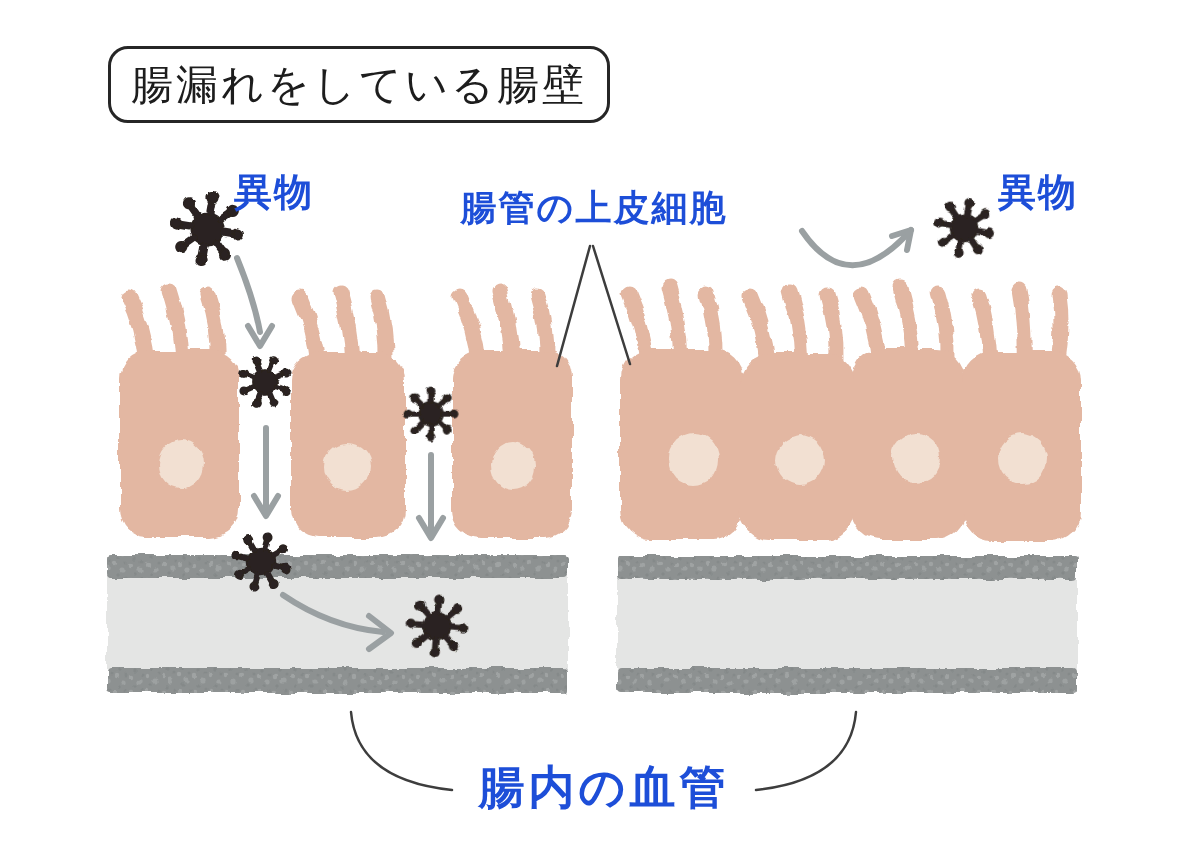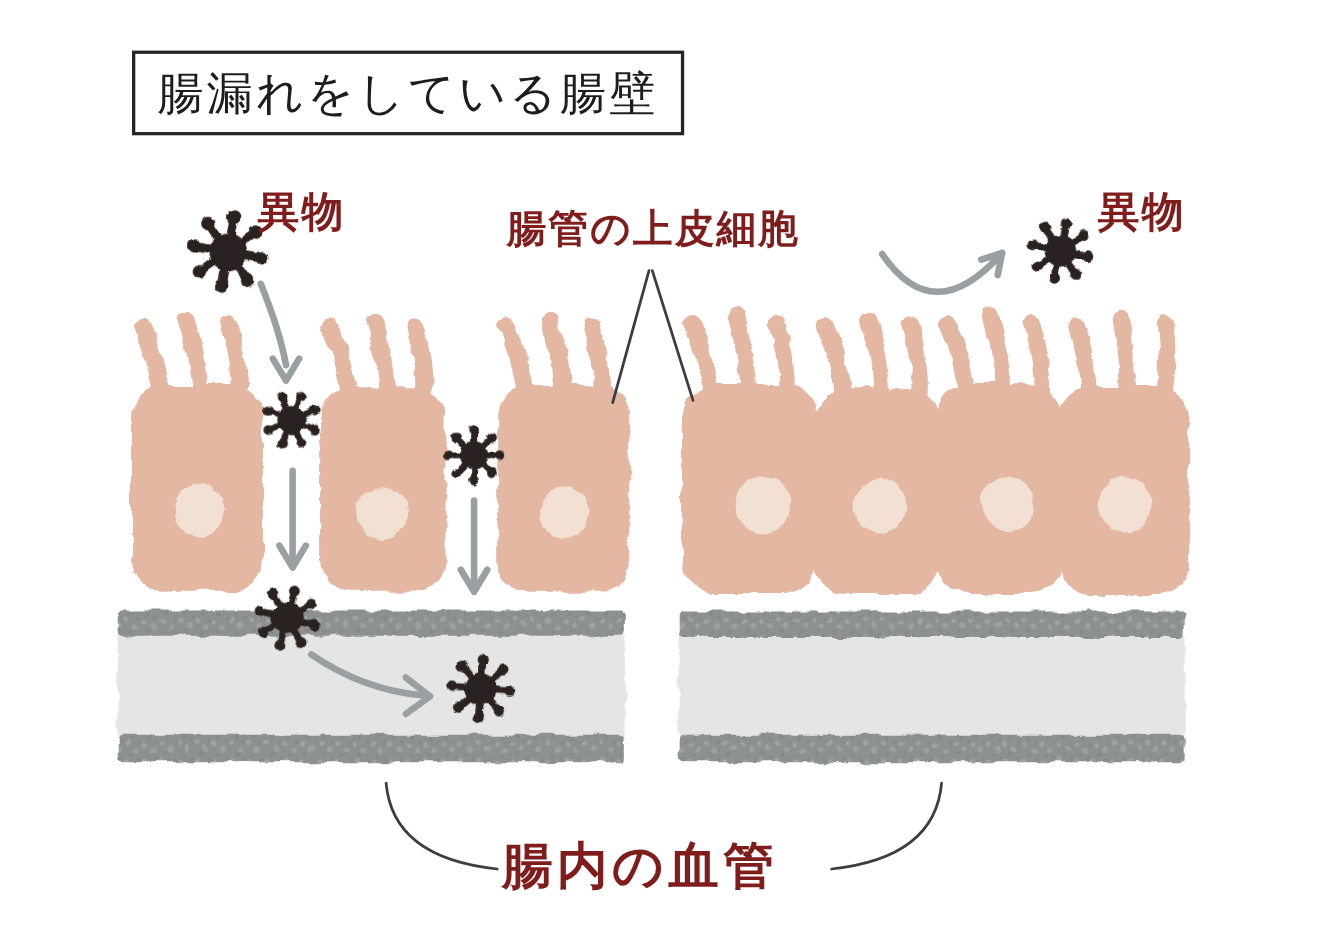--- a/index.html
+++ b/index.html
@@ -4,28 +4,28 @@
 <style>
   html,body{margin:0;padding:0;background:#ffffff;}
   .stage{position:relative;width:1200px;height:860px;background:#ffffff;overflow:hidden;
          font-family:"Liberation Sans","DejaVu Sans",sans-serif;color:#1d1d1d;}
   .stage svg{position:absolute;left:0;top:0;}
   .lbl{position:absolute;white-space:nowrap;}
   .box-label{display:flex;align-items:center;justify-content:center;
              border:3px solid #262626;background:#ffffff;
              font-family:"Liberation Serif","DejaVu Serif",serif;
              font-size:42px;letter-spacing:3px;color:#1d1d1d;}
-  .title-left{left:120px;top:46px;width:496px;height:71px;}
+  .title-left{left:108px;top:46px;width:496px;height:71px;border-radius:20px;}
   .title-right{left:679px;top:46px;width:341px;height:71px;}
-  .gothic{font-weight:700;color:#7f1d1d;}
+  .gothic{font-weight:700;color:#1d4ed8;}
   .label-epithelial{left:408px;top:184px;width:372px;text-align:center;
                     font-size:36px;letter-spacing:2px;}
   .label-foreign-left{left:234px;top:167px;font-size:38px;letter-spacing:2px;}
   .label-foreign-right{left:998px;top:167px;font-size:38px;letter-spacing:2px;}
-  .label-vessel{left:412px;top:757px;width:340px;text-align:center;
+  .label-vessel{left:434px;top:757px;width:340px;text-align:center;
                 font-size:46px;letter-spacing:4px;}
 </style>
 </head>
 <body>
 
 <div class="stage">
 
   <svg width="1200" height="860" viewBox="0 0 1200 860">
     <defs>
       <filter id="rough" x="-10%" y="-10%" width="120%" height="120%">

